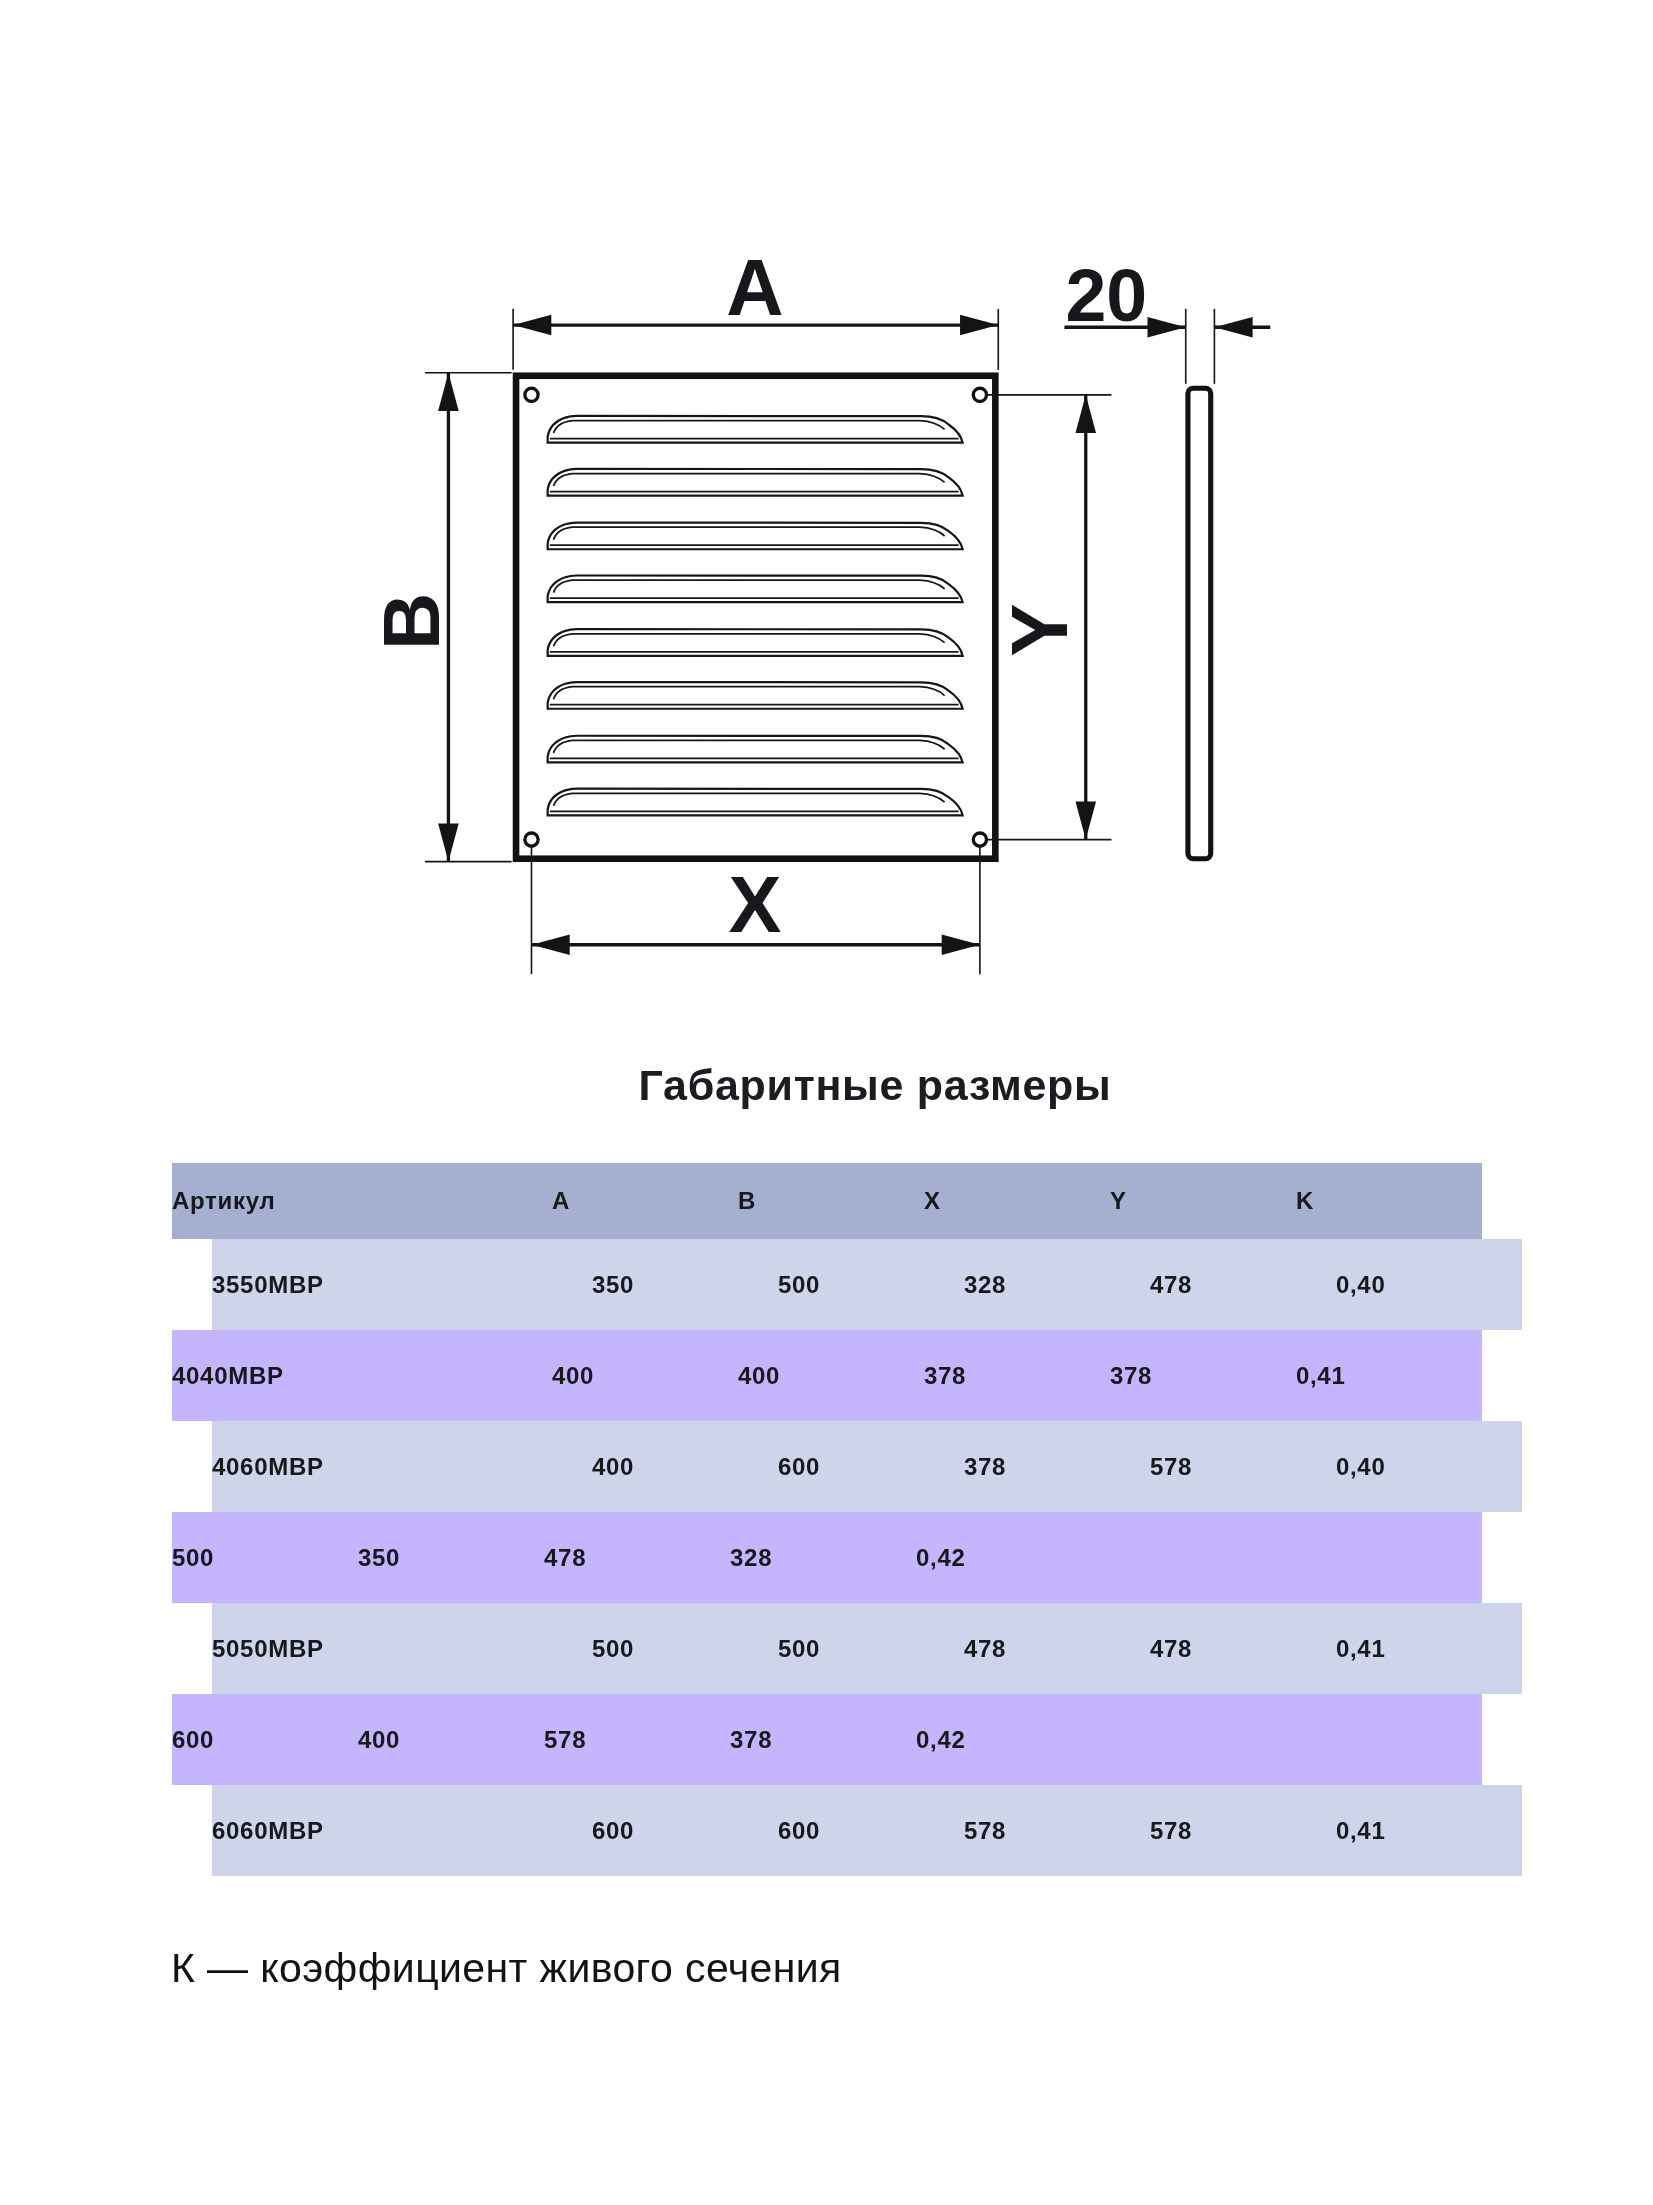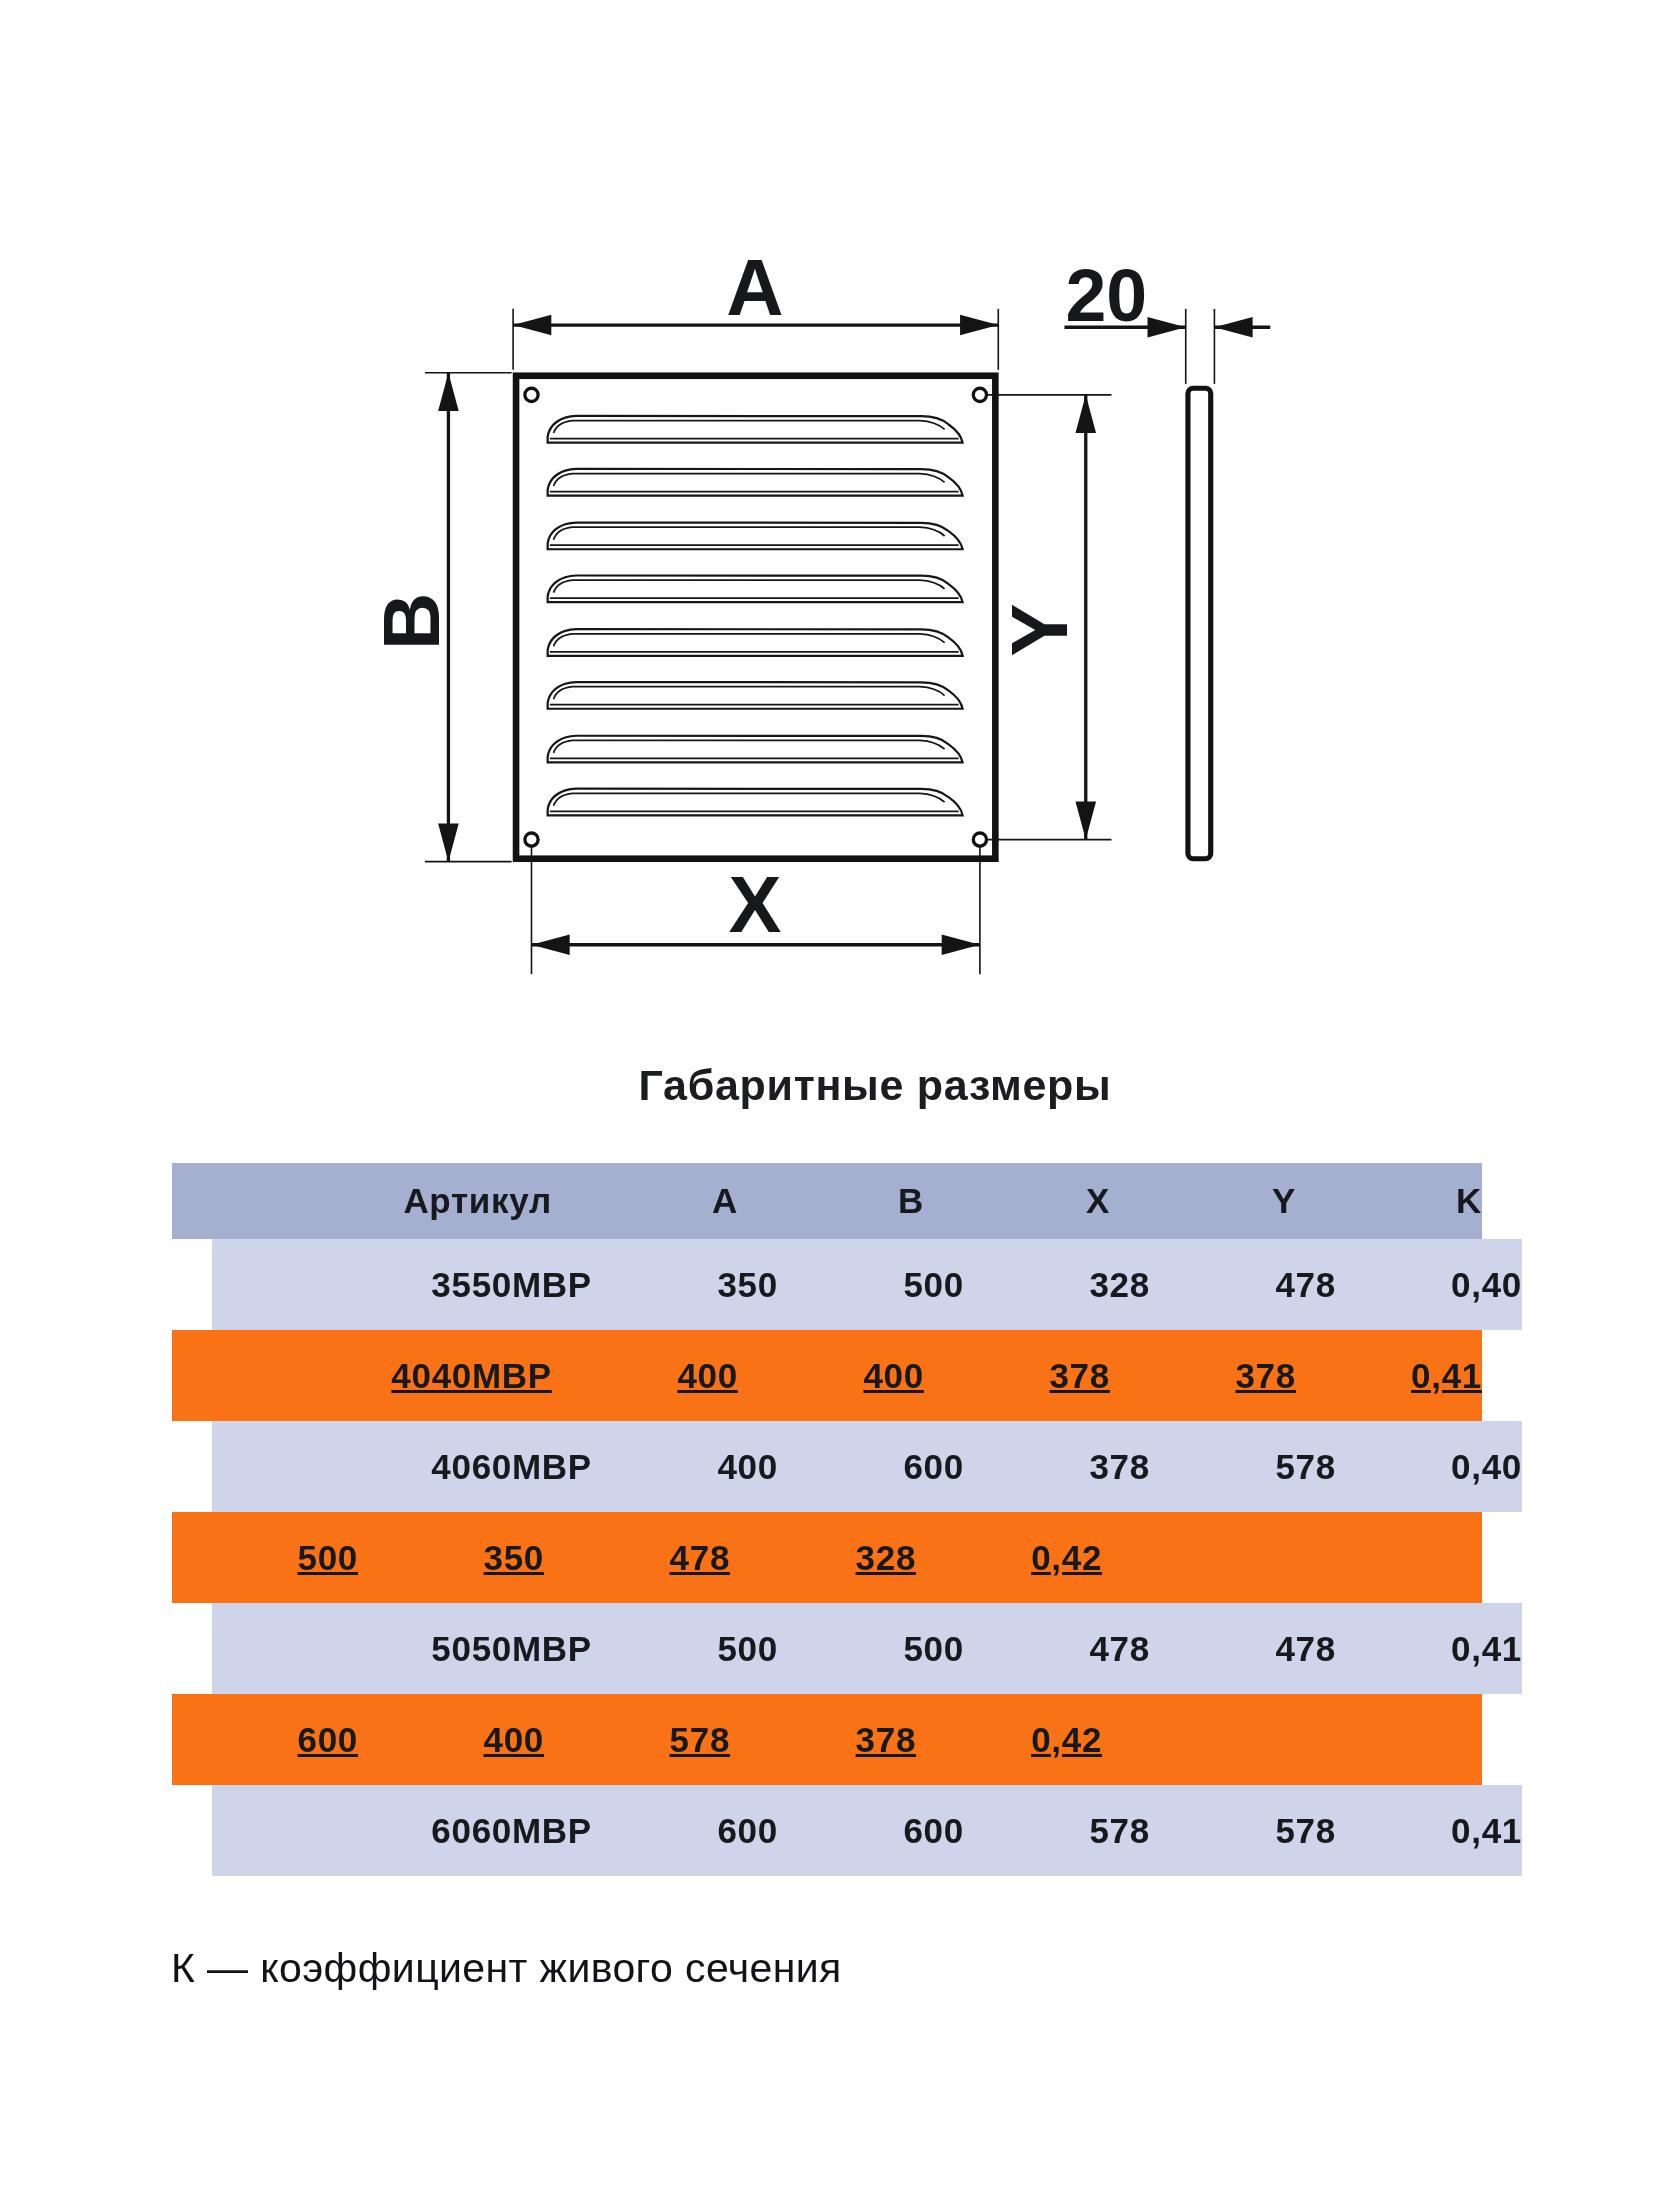--- a/index.html
+++ b/index.html
@@ -23,24 +23,24 @@
     margin-left:48px;
   }
 
   .dim-table {
     position:absolute;
     left:172px; top:1163px; width:1310px;
   }
   .t-row { display:flex; width:100%; height:91px; align-items:center; }
   .t-row.header { height:76px; background:#a5afd0; }
   .t-row.shaded { background:#ced4e9;margin-left:40px; }
-  .t-row.plain  { background:#f97316;text-decoration:underline; }
+  .t-row.plain  { background:#c4b5fd; }
   .t-cell {
-    text-align:right;
-    font-size:35px; font-weight:bold;
+    text-align:left;
+    font-size:24px; font-weight:bold;
     color:#17191d;
     letter-spacing:0.7px;
   }
   .c0 { width:29%; }
   .c1,.c2,.c3,.c4,.c5 { width:14.2%; }
 
   .footnote {
     position:absolute;
     left:171px; top:1905px;
     font-size:41px; font-weight:normal;

